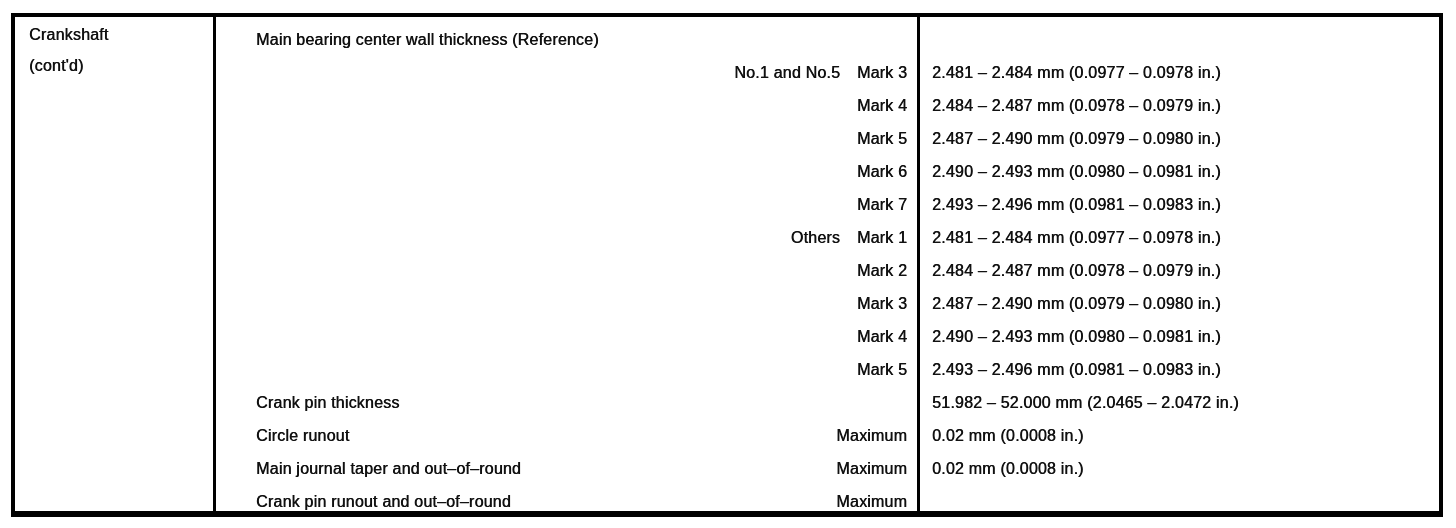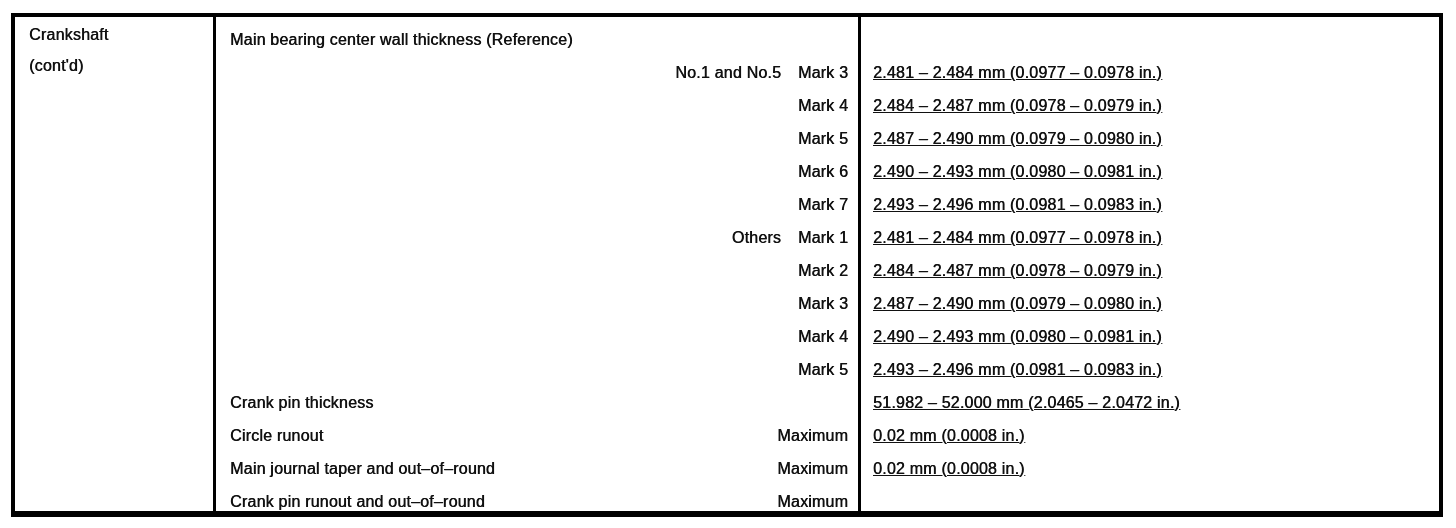--- a/index.html
+++ b/index.html
@@ -39,42 +39,42 @@
     overflow: hidden;
     height: 100%;
   }
   .col-section {
     width: 201px;
     border-right: 3px solid #000;
     padding: 2px 8px 0 14px;
     line-height: 31px;
   }
   .col-items {
-    width: 645px;
+    width: 704px;
     border-right: 3px solid #000;
     padding-top: 6px;
+    padding-left: 26px;
   }
   .col-values {
     flex: 1;
     padding-top: 6px;
   }
   .mrow {
     height: 33px;
     display: flex;
     align-items: center;
     padding: 0 10px 0 14px;
   }
   .mrow .spacer { flex: 1; }
   .mrow .prefix { }
   .mrow .mark { width: 67px; text-align: right; }
   .vrow {
     height: 33px;
     line-height: 33px;
     padding-left: 12px;
-    text-decoration: underline;
   }
 </style>
 </head>
 <body>
 
 <div class="page">
   <div class="spec-table">
 
     <div class="col col-section">
       <div>Crankshaft</div>

